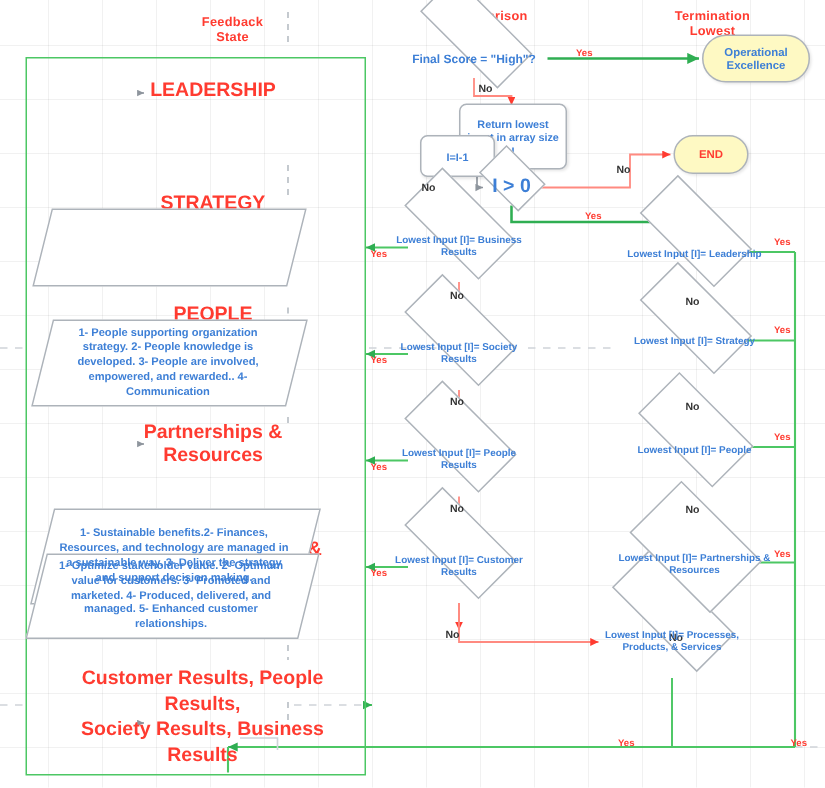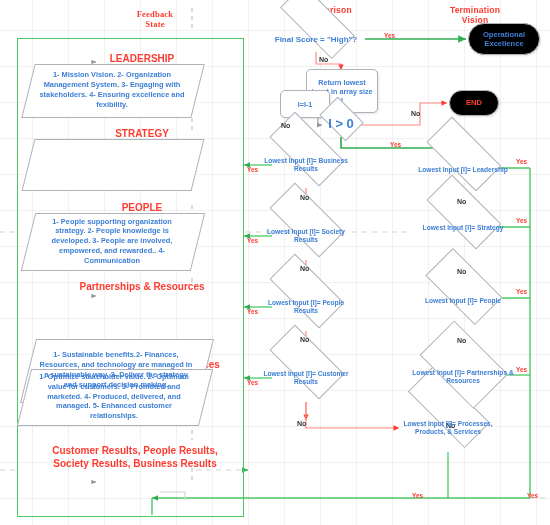--- a/index.html
+++ b/index.html
@@ -15,21 +15,21 @@
     background-image:
       linear-gradient(to right, rgba(0,0,0,0.055) 1px, transparent 1px),
       linear-gradient(to bottom, rgba(0,0,0,0.055) 1px, transparent 1px);
     background-size:36px 36px;
     background-position:-4px -6px;
     pointer-events:none;}
   svg#wires{position:absolute;left:0;top:0;width:550px;height:525px;overflow:visible;}
 
   .lbl{position:absolute;color:#ff3b30;font-weight:bold;text-align:center;line-height:1.15;}
   .hdr{font-size:8.5px;letter-spacing:.2px;}
-  .cat{font-size:10px;}
+  .cat{font-size:13px;}
   .yes{font-size:6.4px;color:#ff3b30;font-weight:bold;position:absolute;}
   .no{font-size:7px;color:#333333;font-weight:bold;position:absolute;}
 
   .para{position:absolute;color:#3d7fd6;font-weight:bold;font-size:7.4px;
     line-height:1.32;display:flex;align-items:center;justify-content:center;
     text-align:center;padding:3px 10px;box-sizing:border-box;}
   .para .shape{position:absolute;left:0;top:0;width:100%;height:100%;
     background:#ffffff;border:1px solid #adb3ba;
     transform:skewX(-14deg);z-index:0;}
   .para .txt{position:relative;z-index:1;}
@@ -39,21 +39,21 @@
     margin-left:-35.35%;margin-top:-35.35%;
     background:#ffffff;border:1px solid #adb3ba;transform:rotate(45deg);z-index:0;}
   .diamond .dtxt{position:relative;z-index:1;color:#3d7fd6;font-weight:bold;
     font-size:6.6px;line-height:1.25;text-align:center;width:100%;}
 
   .rect{position:absolute;background:#ffffff;border:1px solid #adb3ba;border-radius:5px;
     display:flex;align-items:center;justify-content:center;text-align:center;
     color:#3d7fd6;font-weight:bold;font-size:7.2px;line-height:1.25;
     box-sizing:border-box;padding:2px 4px;
     box-shadow:1px 1px 2px rgba(0,0,0,0.10);}
-  .pill{position:absolute;background:#000000;border:1px solid #adb3ba;border-radius:999px;
+  .pill{position:absolute;background:#fef9c3;border:1px solid #adb3ba;border-radius:999px;
     display:flex;align-items:center;justify-content:center;text-align:center;
     font-weight:bold;font-size:7.6px;line-height:1.2;box-sizing:border-box;padding:12px 5px;
     box-shadow:1px 1px 2px rgba(0,0,0,0.10);}
   .pill.blue{color:#3d7fd6;}
   .pill.red{color:#ff3b30;}
   .greenbox{position:absolute;border:1.6px solid #4cc764;background:transparent;}
 </style>
 </head>
 <body>
 
@@ -160,39 +160,35 @@
       <path d="M152,498 L152,515" stroke="#4cc764" stroke-width="1.4"></path>
 
       <path d="M160,492 L185,492 L185,500" stroke="#cfd4d9" stroke-width="1.1" fill="none"></path>
 
       <path d="M242,470 L248,470" stroke="#4cc764" stroke-width="1.3" marker-end="url(#arrGreen)"></path>
     </g>
   </svg>
 
   <div class="greenbox" style="left:17px;top:38px;width:225px;height:477px;"></div>
 
-  <div class="lbl hdr" style="left:110px;top:10px;width:90px;white-space:pre-line;font-family:Liberation Serif, serif;">Feedback
+  <div class="lbl hdr" style="left:110px;top:10px;width:90px;white-space:pre-line;">Feedback
 State</div>
   <div class="lbl hdr" style="left:281px;top:6px;width:90px;white-space:pre-line;">Comparison
 State</div>
   <div class="lbl hdr" style="left:430px;top:6px;width:90px;white-space:pre-line;">Termination
-Vision</div>
+Lowest</div>
 
   <div class="lbl cat" style="left:82px;top:53px;width:120px;">LEADERSHIP</div>
   <div class="lbl cat" style="left:82px;top:128px;width:120px;">STRATEGY</div>
   <div class="lbl cat" style="left:82px;top:202px;width:120px;">PEOPLE</div>
   <div class="lbl cat" style="left:62px;top:281px;width:160px;">Partnerships &amp; Resources</div>
   <div class="lbl cat" style="left:52px;top:359px;width:180px;">Processes, Products, &amp; Services</div>
   <div class="lbl cat" style="left:40px;top:444px;width:190px;white-space:pre-line;line-height:1.3;">Customer Results, People Results,
 Society Results, Business Results</div>
 
-  <div class="para" style="left:28px;top:64px;width:168px;height:52px;">
-    <div class="shape"></div>
-    <div class="txt">1- Mission Vision. 2- Organization Management System. 3- Engaging with stakeholders. 4- Ensuring excellence and fexibility.</div>
-  </div>
 
   <div class="para" style="left:28px;top:139px;width:168px;height:50px;">
     <div class="shape"></div>
   </div>
 
   <div class="para" style="left:28px;top:213px;width:168px;height:56px;">
     <div class="shape"></div>
     <div class="txt">1- People supporting organization strategy. 2- People knowledge is developed. 3- People are involved, empowered, and rewarded.. 4- Communication</div>
   </div>
 

